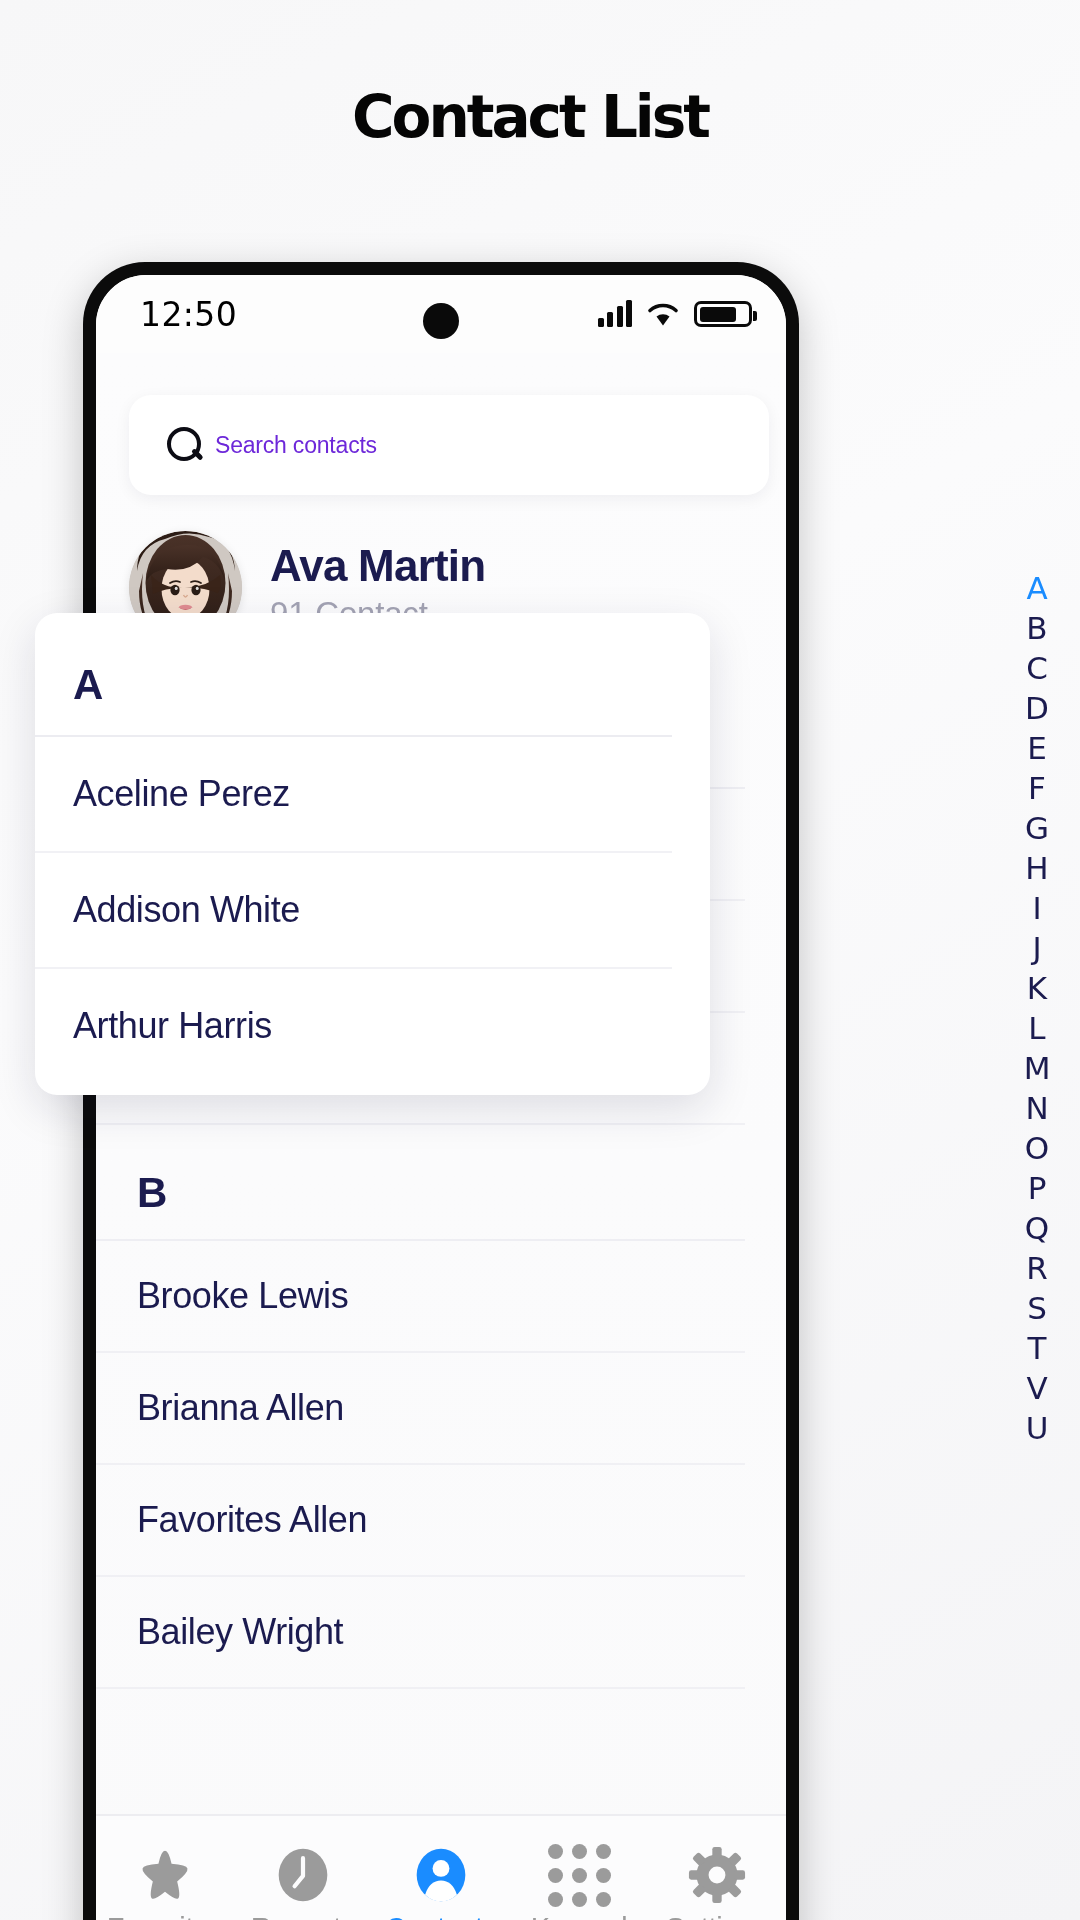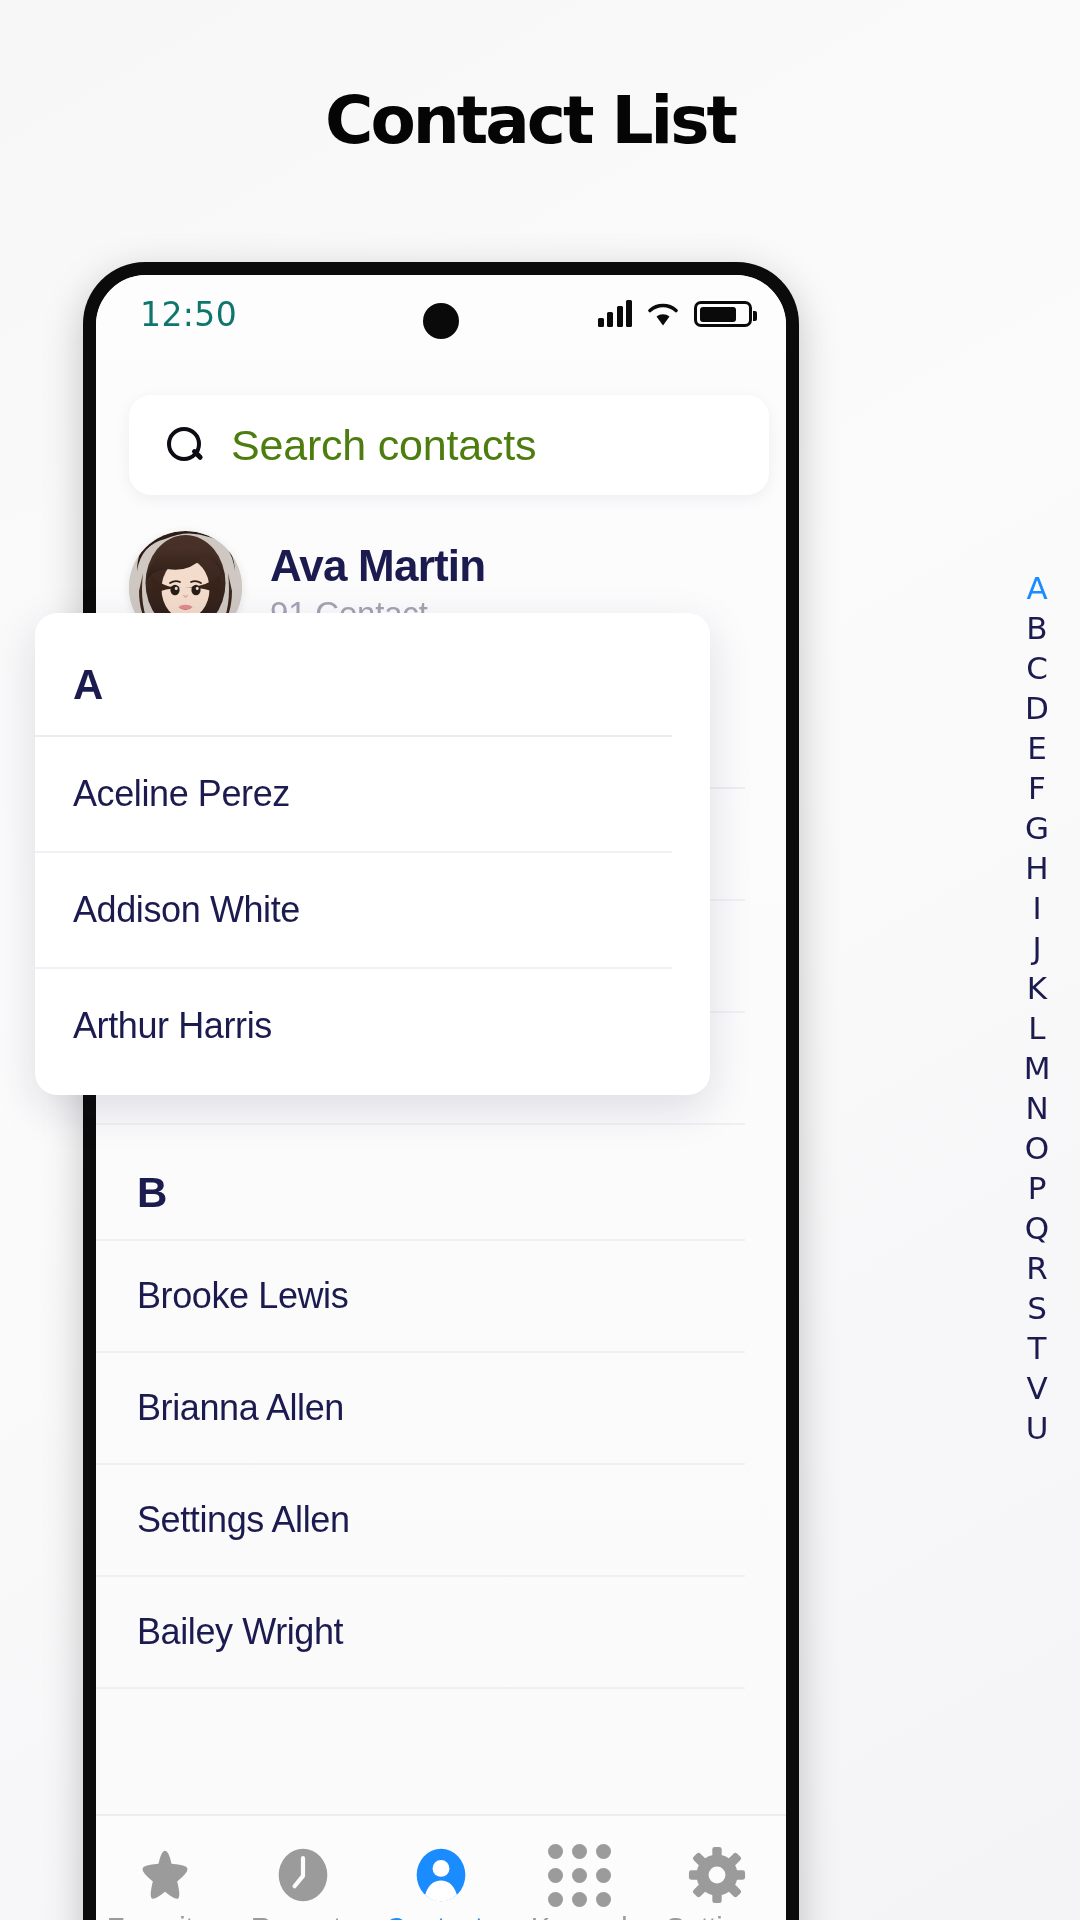--- a/index.html
+++ b/index.html
@@ -7,21 +7,21 @@
   body {
     font-family:"Liberation Sans", sans-serif;
     background:linear-gradient(150deg,#f7f7f8 0%,#fbfbfc 40%,#f4f4f6 100%);
     position:relative; overflow:hidden;
   }
 
   
   .page-title{
     position:absolute; top:88px; left:0; width:1060px;
     text-align:center;
-    font-size:66px; font-weight:bold; letter-spacing:-3px;
+    font-size:58px; font-weight:bold; letter-spacing:-3px;
     color:#050505; line-height:1;
     font-family:"DejaVu Sans","Liberation Sans",sans-serif;
   }
 
   
   .phone-frame{
     position:absolute; left:83px; top:262px;
     width:716px; height:1720px;
     background:#0b0b0b;
     border-radius:62px 62px 0 0;
@@ -35,21 +35,21 @@
     overflow:hidden;
   }
 
   
   .status-bar{
     position:relative; height:78px;
     display:flex; align-items:center; justify-content:space-between;
     padding:0 34px 0 44px;
     background:#fdfdfd;
   }
-  .status-time{ font-size:33px; color:#0f766e; letter-spacing:.4px;
+  .status-time{ font-size:33px; color:#000000; letter-spacing:.4px;
     font-family:"DejaVu Sans","Liberation Sans",sans-serif; }
   .punch-hole{
     position:absolute; left:50%; top:28px; transform:translateX(-50%);
     width:36px; height:36px; border-radius:50%; background:#0a0a0a;
   }
   .status-icons{ display:flex; align-items:flex-end; gap:15px; }
   .sig{ display:flex; align-items:flex-end; gap:3.5px; height:26px; }
   .sig i{ display:block; width:6px; background:#0a0a0a; border-radius:1.5px; }
   .sig i:nth-child(1){height:9px}
   .sig i:nth-child(2){height:15px}
@@ -85,21 +85,21 @@
   .search-icon::before{
     content:''; position:absolute; left:2px; top:2px;
     width:26px; height:26px; border:4px solid #0c0c14; border-radius:50%;
   }
   .search-icon::after{
     content:''; position:absolute; left:26px; top:27px;
     width:13px; height:4.5px; background:#0c0c14; border-radius:3px;
     transform:rotate(45deg);
   }
   .search-text{
-    margin-left:26px; font-size:43px; color:#4d7c0f; letter-spacing:-.2px;
+    margin-left:10px; font-size:23px; color:#6d28d9; letter-spacing:-.2px;
   }
 
   
   .profile-row{
     position:absolute; left:33px; top:178px;
     display:flex; align-items:center;
   }
   .avatar{
     width:113px; height:113px; border-radius:50%;
     overflow:hidden; flex:0 0 auto;
@@ -274,21 +274,21 @@
           <div class="section-head">A</div>
           <div class="contact-item">Aceline Perez</div>
           <div class="contact-item">Addison White</div>
           <div class="contact-item">Arthur Harris</div>
         </div>
 
         <div>
           <div class="section-head">B</div>
           <div class="contact-item">Brooke Lewis</div>
           <div class="contact-item">Brianna Allen</div>
-          <div class="contact-item">Settings Allen</div>
+          <div class="contact-item">Favorites Allen</div>
           <div class="contact-item">Bailey Wright</div>
         </div>
 
       </div>
 
       <div class="bottom-nav">
 
         <div class="nav-item">
           <div class="nav-ico">
             <svg viewBox="0 0 62 62" width="58" height="58">

